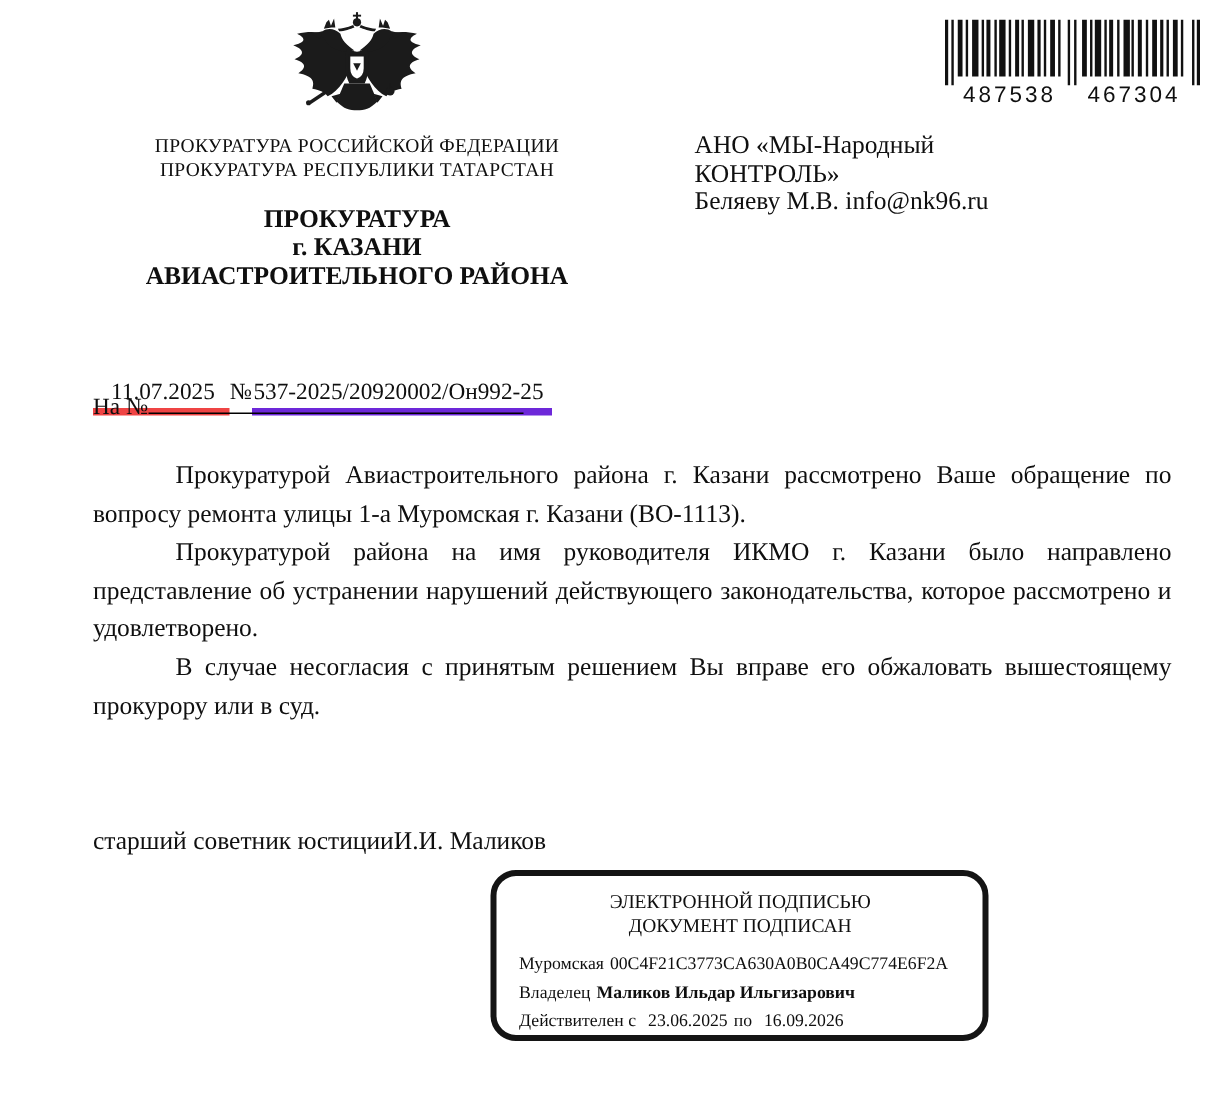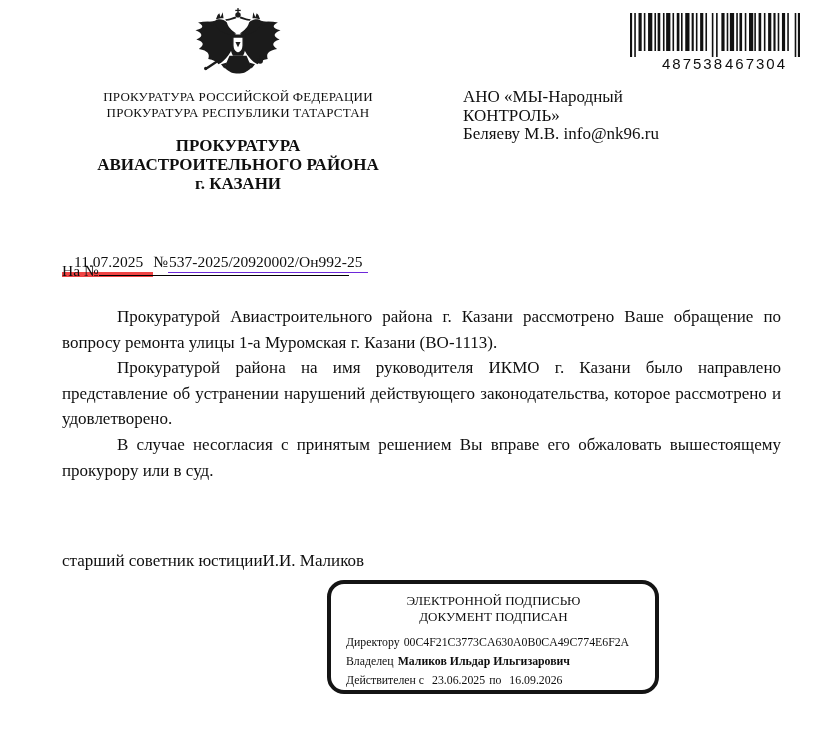--- a/index.html
+++ b/index.html
@@ -21,30 +21,30 @@
   .emblem { display: block; margin: 0 auto 6px auto; }
   .org-small { font-size: 13px; line-height: 15.5px; letter-spacing: 0.2px; }
   .org-bold  { font-size: 17px; line-height: 19px; font-weight: bold; }
   .org-bold.first { margin-top: 16px; }
   .org-address { font-size: 13.5px; margin-top: 9px; }
 
   
   .barcode-wrap { position: absolute; left: 630px; top: 13px; width: 170px; }
   .barcode-svg { display: block; width: 170px; height: 44px; }
   .barcode-digits { position: relative; width: 170px; height: 18px; font-family: "Liberation Sans", sans-serif; font-size: 15px; }
-  .barcode-digits .bd-left  { position: absolute; left: 12px;  top: -2px; letter-spacing: 2px; margin-left: 20px; }
+  .barcode-digits .bd-left  { position: absolute; left: 12px;  top: -2px; letter-spacing: 2px; }
   .barcode-digits .bd-right { position: absolute; left: 95px; top: -2px; letter-spacing: 2px; }
 
   
   .addressee { position: absolute; left: 463px; top: 88px; font-size: 17px; line-height: 18.5px; }
 
   
   .refline { position: absolute; left: 62px; top: 234px; font-size: 15.5px; }
   .u-date { display: inline-block; border-bottom: 5px solid #ef4444; padding: 0 10px 1px 12px; margin-top: 19px; }
-  .u-num  { display: inline-block; border-bottom: 1px solid #6d28d9; padding: 0 6px 1px 1px; }
+  .u-num  { display: inline-block; border-bottom: 5px solid #6d28d9; padding: 0 6px 1px 1px; }
   .na-line { position: absolute; left: 62px; top: 261px; font-size: 15.5px; }
   .blank-line { display: inline-block; width: 250px; border-bottom: 1px solid #000; height: 15px; vertical-align: baseline; }
 
   
   .body-text { position: absolute; left: 62px; top: 304px; width: 719px; }
   .body-text p {
     font-size: 17px; line-height: 25.6px;
     text-align: justify; text-indent: 55px;
   }
 
@@ -94,22 +94,22 @@
         <rect x="85.4" y="56" width="1.2" height="4"></rect>
         <path d="M34 62 L22 70 L24 72 L36 64 Z"></path>
         <circle cx="22" cy="71" r="2"></circle>
       </g>
       <path d="M54 34 H66 V44 Q66 51 60 53 Q54 51 54 44 Z" fill="#ffffff" stroke="#1b1b1b" stroke-width="1.5"></path>
       <path d="M57 40 L63 40 L60 46 Z" fill="#1b1b1b"></path>
     </svg>
     <div class="org-small">ПРОКУРАТУРА РОССИЙСКОЙ ФЕДЕРАЦИИ</div>
     <div class="org-small">ПРОКУРАТУРА РЕСПУБЛИКИ ТАТАРСТАН</div>
     <div class="org-bold first">ПРОКУРАТУРА</div>
+    <div class="org-bold">г. КАЗАНИ</div>
     <div class="org-bold">АВИАСТРОИТЕЛЬНОГО РАЙОНА</div>
-    <div class="org-bold">г. КАЗАНИ</div>
   </div>
 
   <div class="barcode-wrap">
     <svg class="barcode-svg" viewBox="0 0 160 44" preserveAspectRatio="none" aria-hidden="true">
       <g fill="#111">
         <rect x="0" y="0" width="2" height="44"></rect>
           <rect x="4" y="0" width="1.5" height="44"></rect>
         <rect x="8" y="0" width="3" height="38"></rect>
           <rect x="13" y="0" width="1.5" height="38"></rect>
         <rect x="17" y="0" width="4" height="38"></rect>
@@ -171,19 +171,19 @@
     <span>старший советник юстиции</span>
     <span>И.И. Маликов</span>
   </div>
 
   <div class="stamp">
     <div class="stamp-title">
       <div>ЭЛЕКТРОННОЙ ПОДПИСЬЮ</div>
       <div>ДОКУМЕНТ ПОДПИСАН</div>
     </div>
     <div class="stamp-details">
-      <div><span>Директору</span><span class="sp"></span><span>00C4F21C3773CA630A0B0CA49C774E6F2A</span></div>
+      <div><span>Муромская</span><span class="sp"></span><span>00C4F21C3773CA630A0B0CA49C774E6F2A</span></div>
       <div><span>Владелец</span><span class="sp"></span><span class="bold">Маликов Ильдар Ильгизарович</span></div>
       <div><span>Действителен с</span><span class="sp"></span><span class="sp"></span><span>23.06.2025</span><span class="sp"></span><span>по</span><span class="sp"></span><span class="sp"></span><span>16.09.2026</span></div>
     </div>
   </div>
 
 </div>
 
 </body></html>

